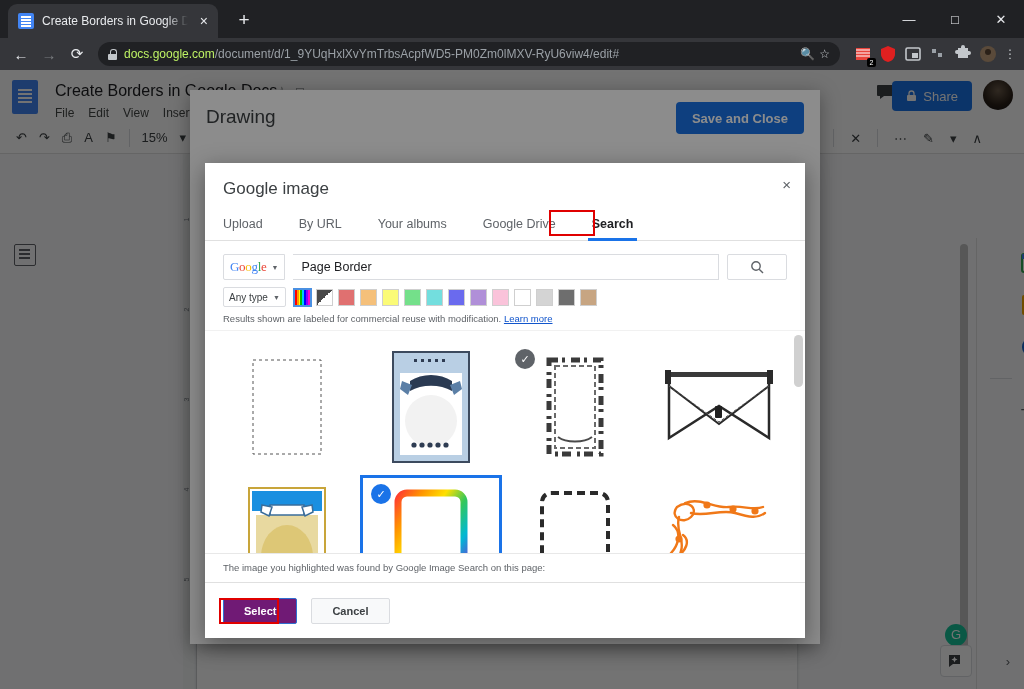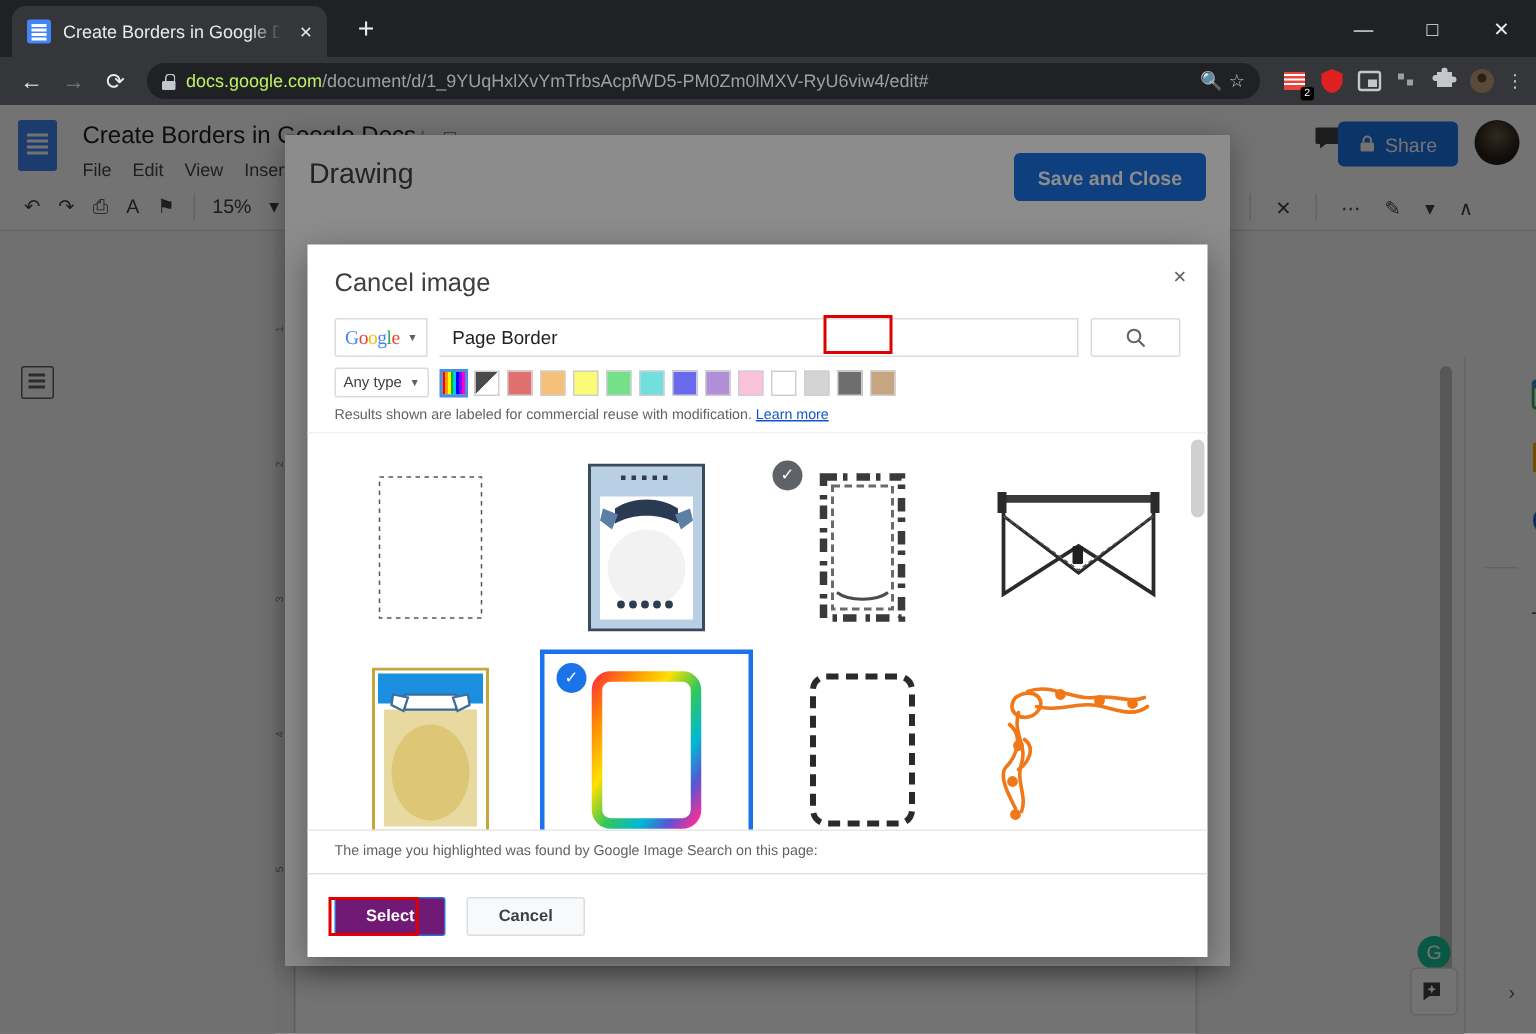--- a/index.html
+++ b/index.html
@@ -472,24 +472,31 @@
         <span>🖼</span>
         <span>▭</span>
       </div>
     </div>
     <div class="drawing-dim"></div>
   </div>
 
   <div class="insert-dialog">
 
     <div class="dlg-head">
-      <span class="dlg-title">Cancel image</span>
+      <span class="dlg-title">Google image</span>
       <span class="dlg-close">×</span>
     </div>
 
+    <div class="dlg-tabs">
+      <div class="dlg-tab">Upload</div>
+      <div class="dlg-tab">By URL</div>
+      <div class="dlg-tab">Your albums</div>
+      <div class="dlg-tab">Google Drive</div>
+      <div class="dlg-tab active">Search</div>
+    </div>
 
     <div class="search-row">
       <div class="engine-sel">
         <span class="glogo"><i style="color:#4285f4">G</i><i style="color:#ea4335">o</i><i style="color:#fbbc05">o</i><i style="color:#4285f4">g</i><i style="color:#34a853">l</i><i style="color:#ea4335">e</i></span>
         <span class="caret">▼</span>
       </div>
       <input class="srch-input" value="Page Border" style="">
       <button class="srch-btn">
         <svg width="14" height="14" viewBox="0 0 14 14">
             <circle cx="6" cy="6" r="4.2" fill="none" stroke="#5f6368" stroke-width="1.4"></circle>

